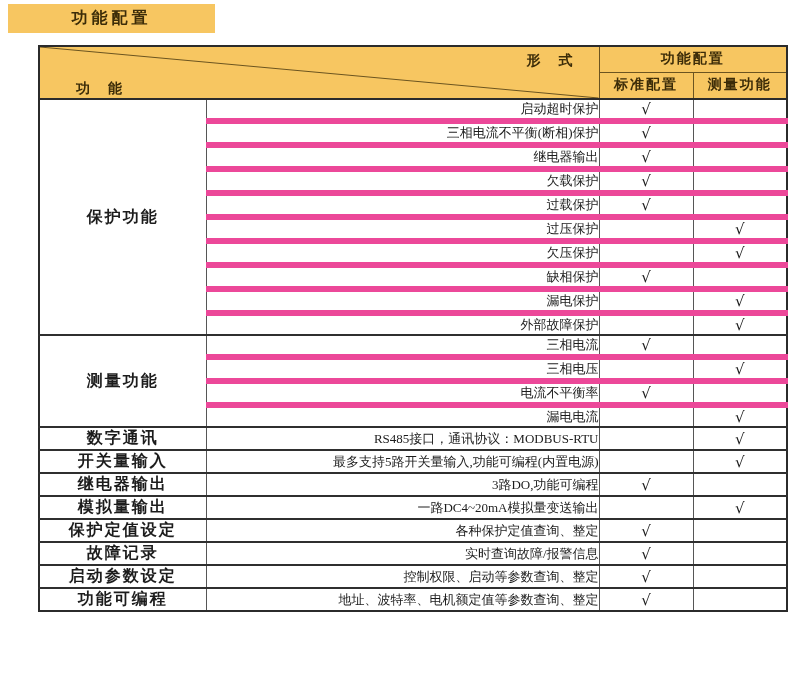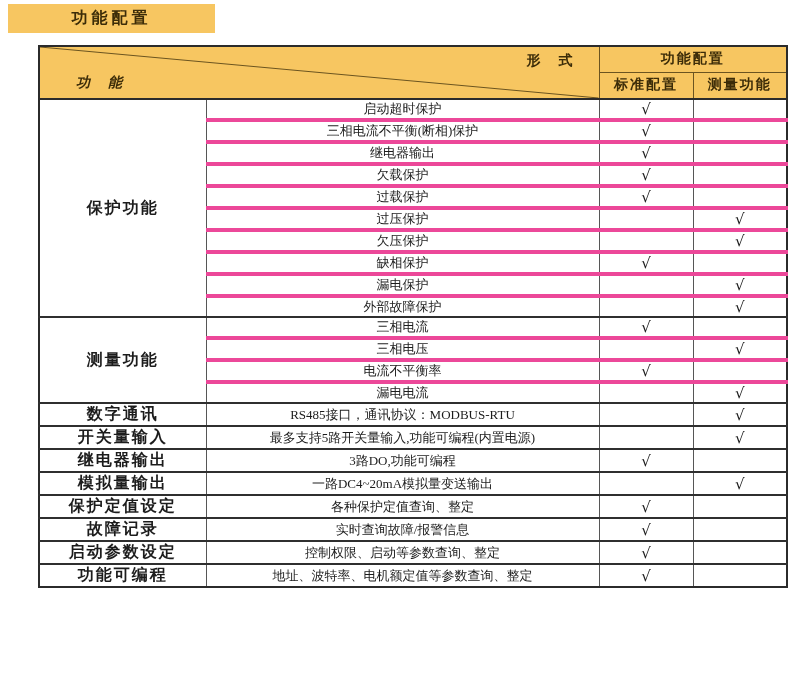--- a/index.html
+++ b/index.html
@@ -26,38 +26,38 @@
   }
   thead tr.h1 { height: 26px; }
   thead tr.h2 { height: 27px; }
   td.diag {
     position: relative; background: #F7C661; border: 1px solid #6b5420;
     border-bottom: 2px solid #2b2b2b;
   }
   td.diag svg { position: absolute; left: 0; top: 0; width: 100%; height: 100%; display: block; }
   .diag-label { position: absolute; font-weight: bold; font-size: 14px; color: #3C2C08; letter-spacing: 2px; }
   .diag-form { right: 24px; top: 5px; }
-  .diag-func { left: 36px; bottom: 6px; font-style: italic; }
+  .diag-func { left: 36px; bottom: 0; }
   thead td.cfg-head { border-bottom: 1px solid #6b5420; }
   thead tr.h2 td { border-bottom: 2px solid #2b2b2b; }
 
   tbody td { border: 1px solid #565656; font-size: 13px; background: #ffffff; }
   tbody td.glabel {
     text-align: center; font-weight: bold; letter-spacing: 2px; font-size: 16px;
     font-family: "Liberation Sans", sans-serif;
   }
   tbody td.desc {
     font-family: "Liberation Serif", "DejaVu Serif", serif;
-    padding-left: 0; text-align: center;
+    padding-left: 0; text-align: right;
   }
   tbody td.chk {
     text-align: center; font-family: "DejaVu Serif", serif; font-size: 15px;
   }
   tbody tr.group-start td { border-top: 2px solid #2f2f2f; }
-  tbody tr.inner td { border-top: 4px solid #ec4899; }
+  tbody tr.inner td { border-top: 6px solid #ec4899; }
 </style>
 </head>
 <body>
 
 <div class="title-tab">功能配置</div>
 
 <div class="table-wrap">
   <table>
     <colgroup>
       <col style="width:167px">

